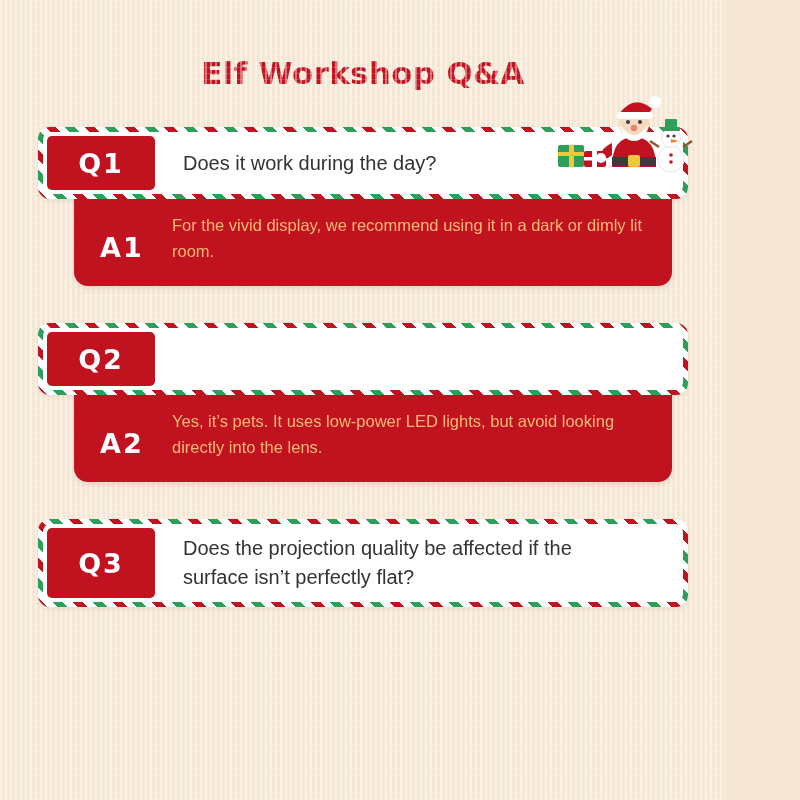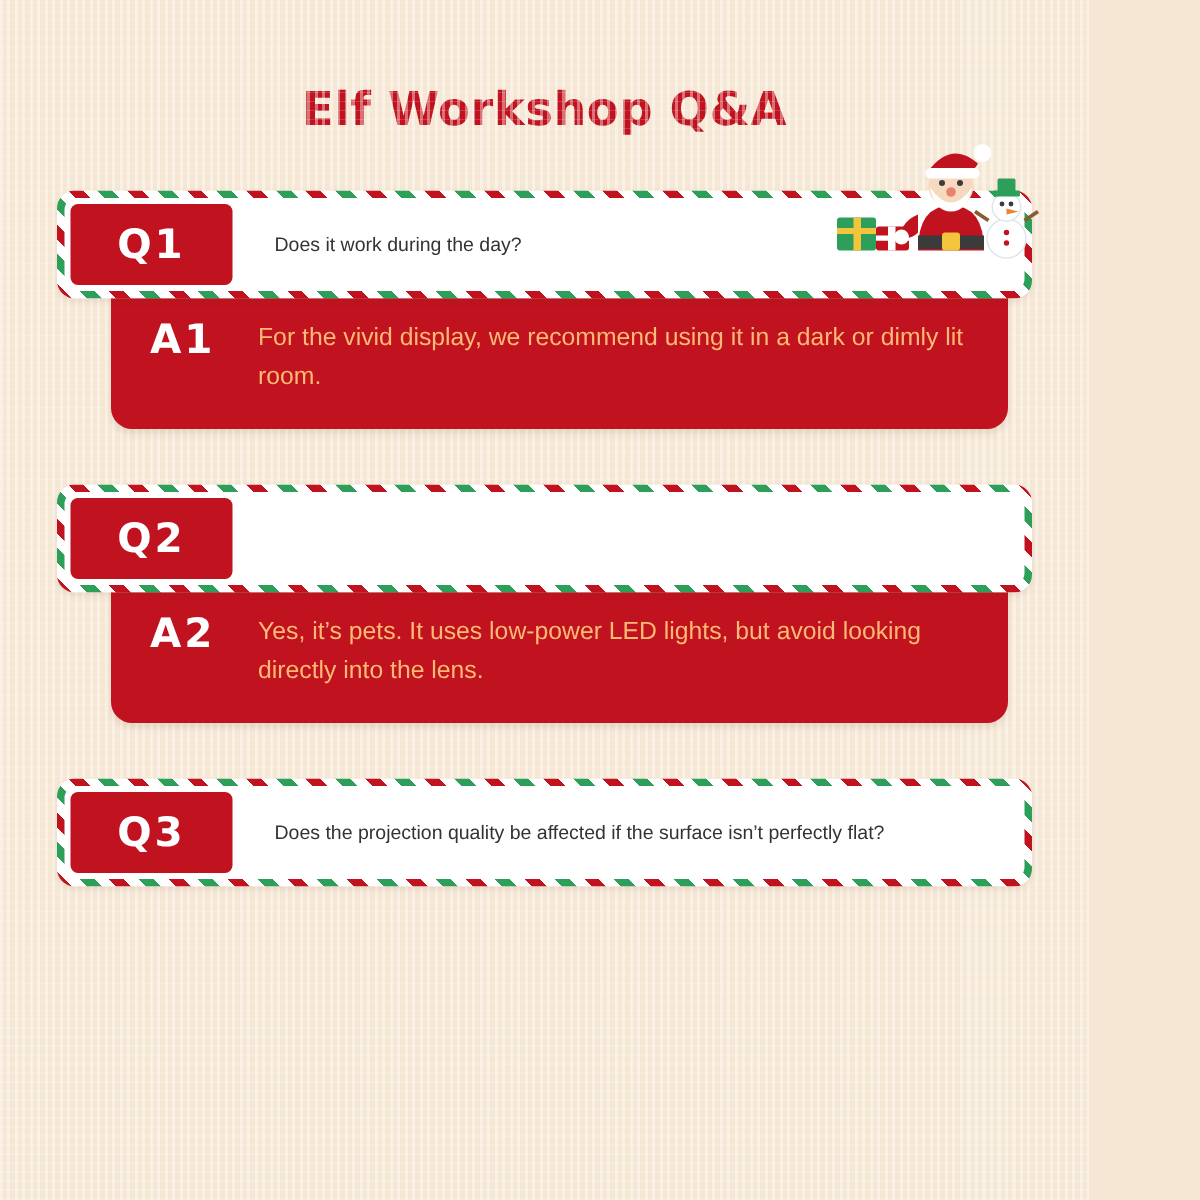--- a/index.html
+++ b/index.html
@@ -90,33 +90,33 @@
     letter-spacing: 2px;
     font-family: "DejaVu Sans", sans-serif;
     margin: 4px;
     border-radius: 5px;
   }
   .q-text {
     flex: 1;
     display: flex;
     align-items: center;
     color: #333333;
-    font-size: 13px;
+    font-size: 20px;
     line-height: 1.45;
     padding: 10px 90px 10px 24px;
   }
 
   
   .a-panel {
     position: relative;
     margin: -12px 16px 0 36px;
     background: #c1121f;
     border-radius: 0 0 14px 14px;
     display: flex;
-    align-items: flex-start;
+    align-items: flex-end;
     padding: 24px 26px 22px 26px;
     box-sizing: border-box;
     z-index: 1;
     box-shadow: 0 3px 5px rgba(120, 70, 40, 0.12);
   }
   .a-badge {
     color: #ffffff;
     font-size: 27px;
     font-weight: bold;
     letter-spacing: 2px;

